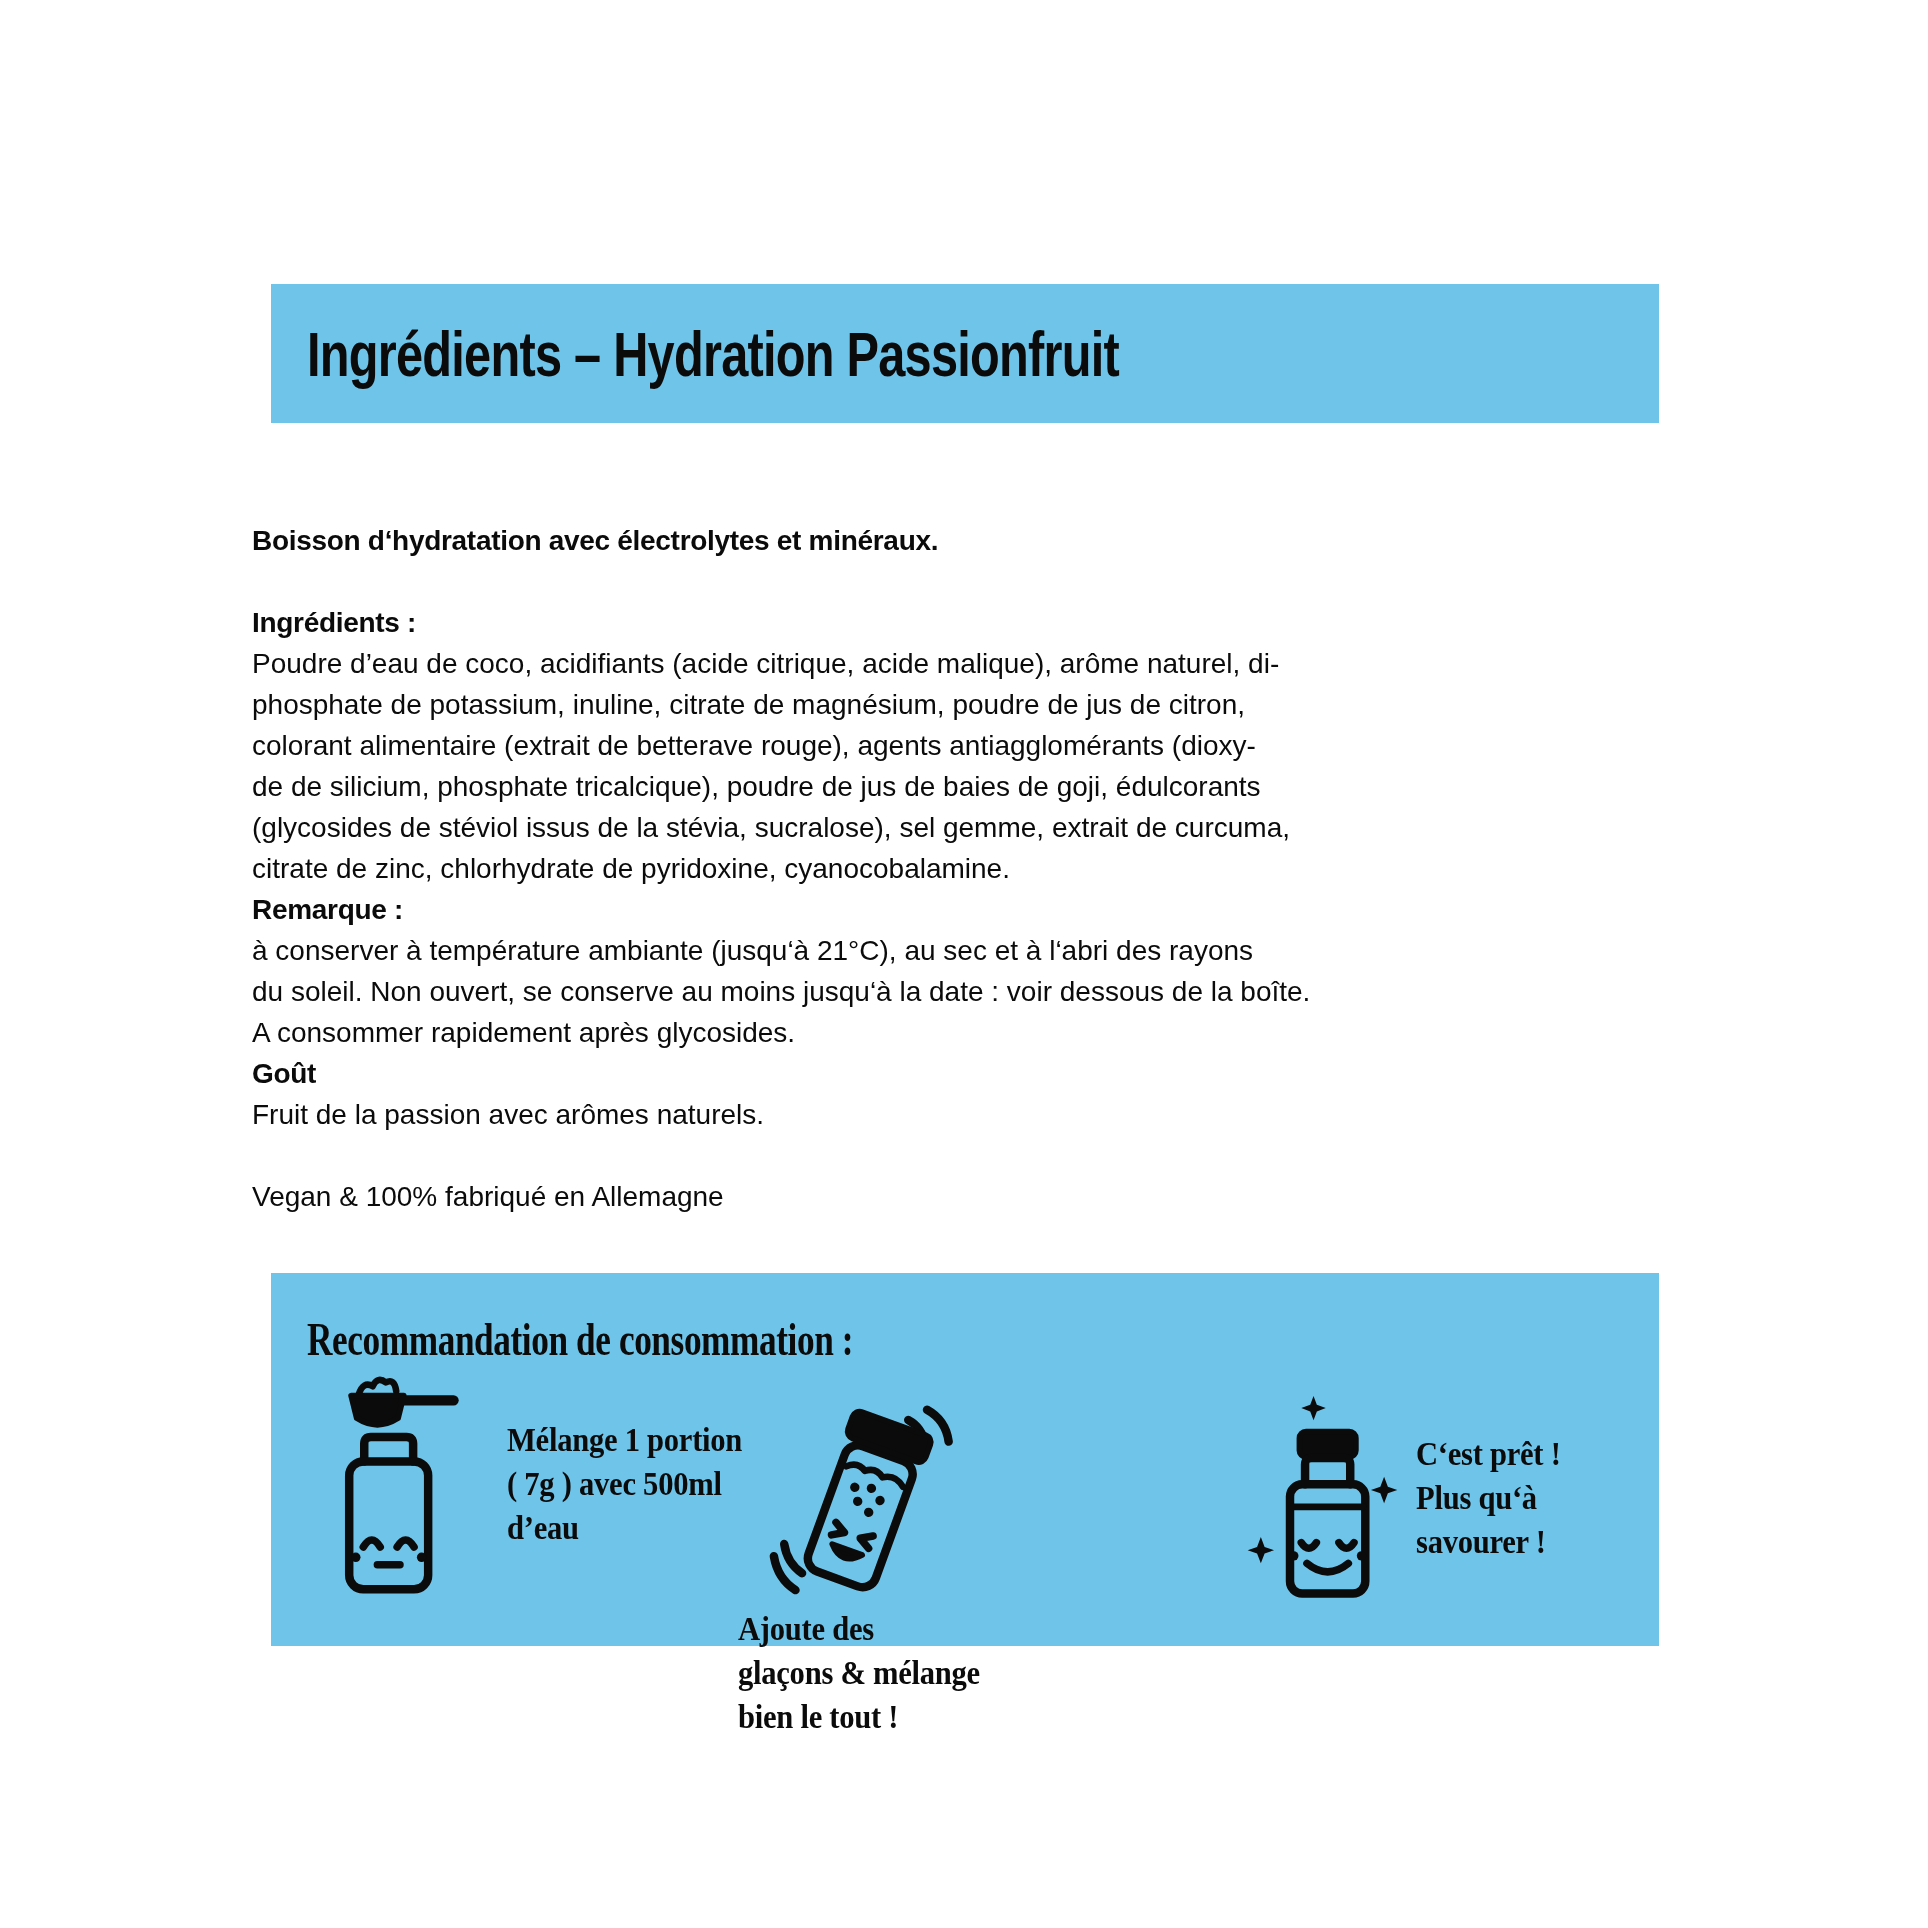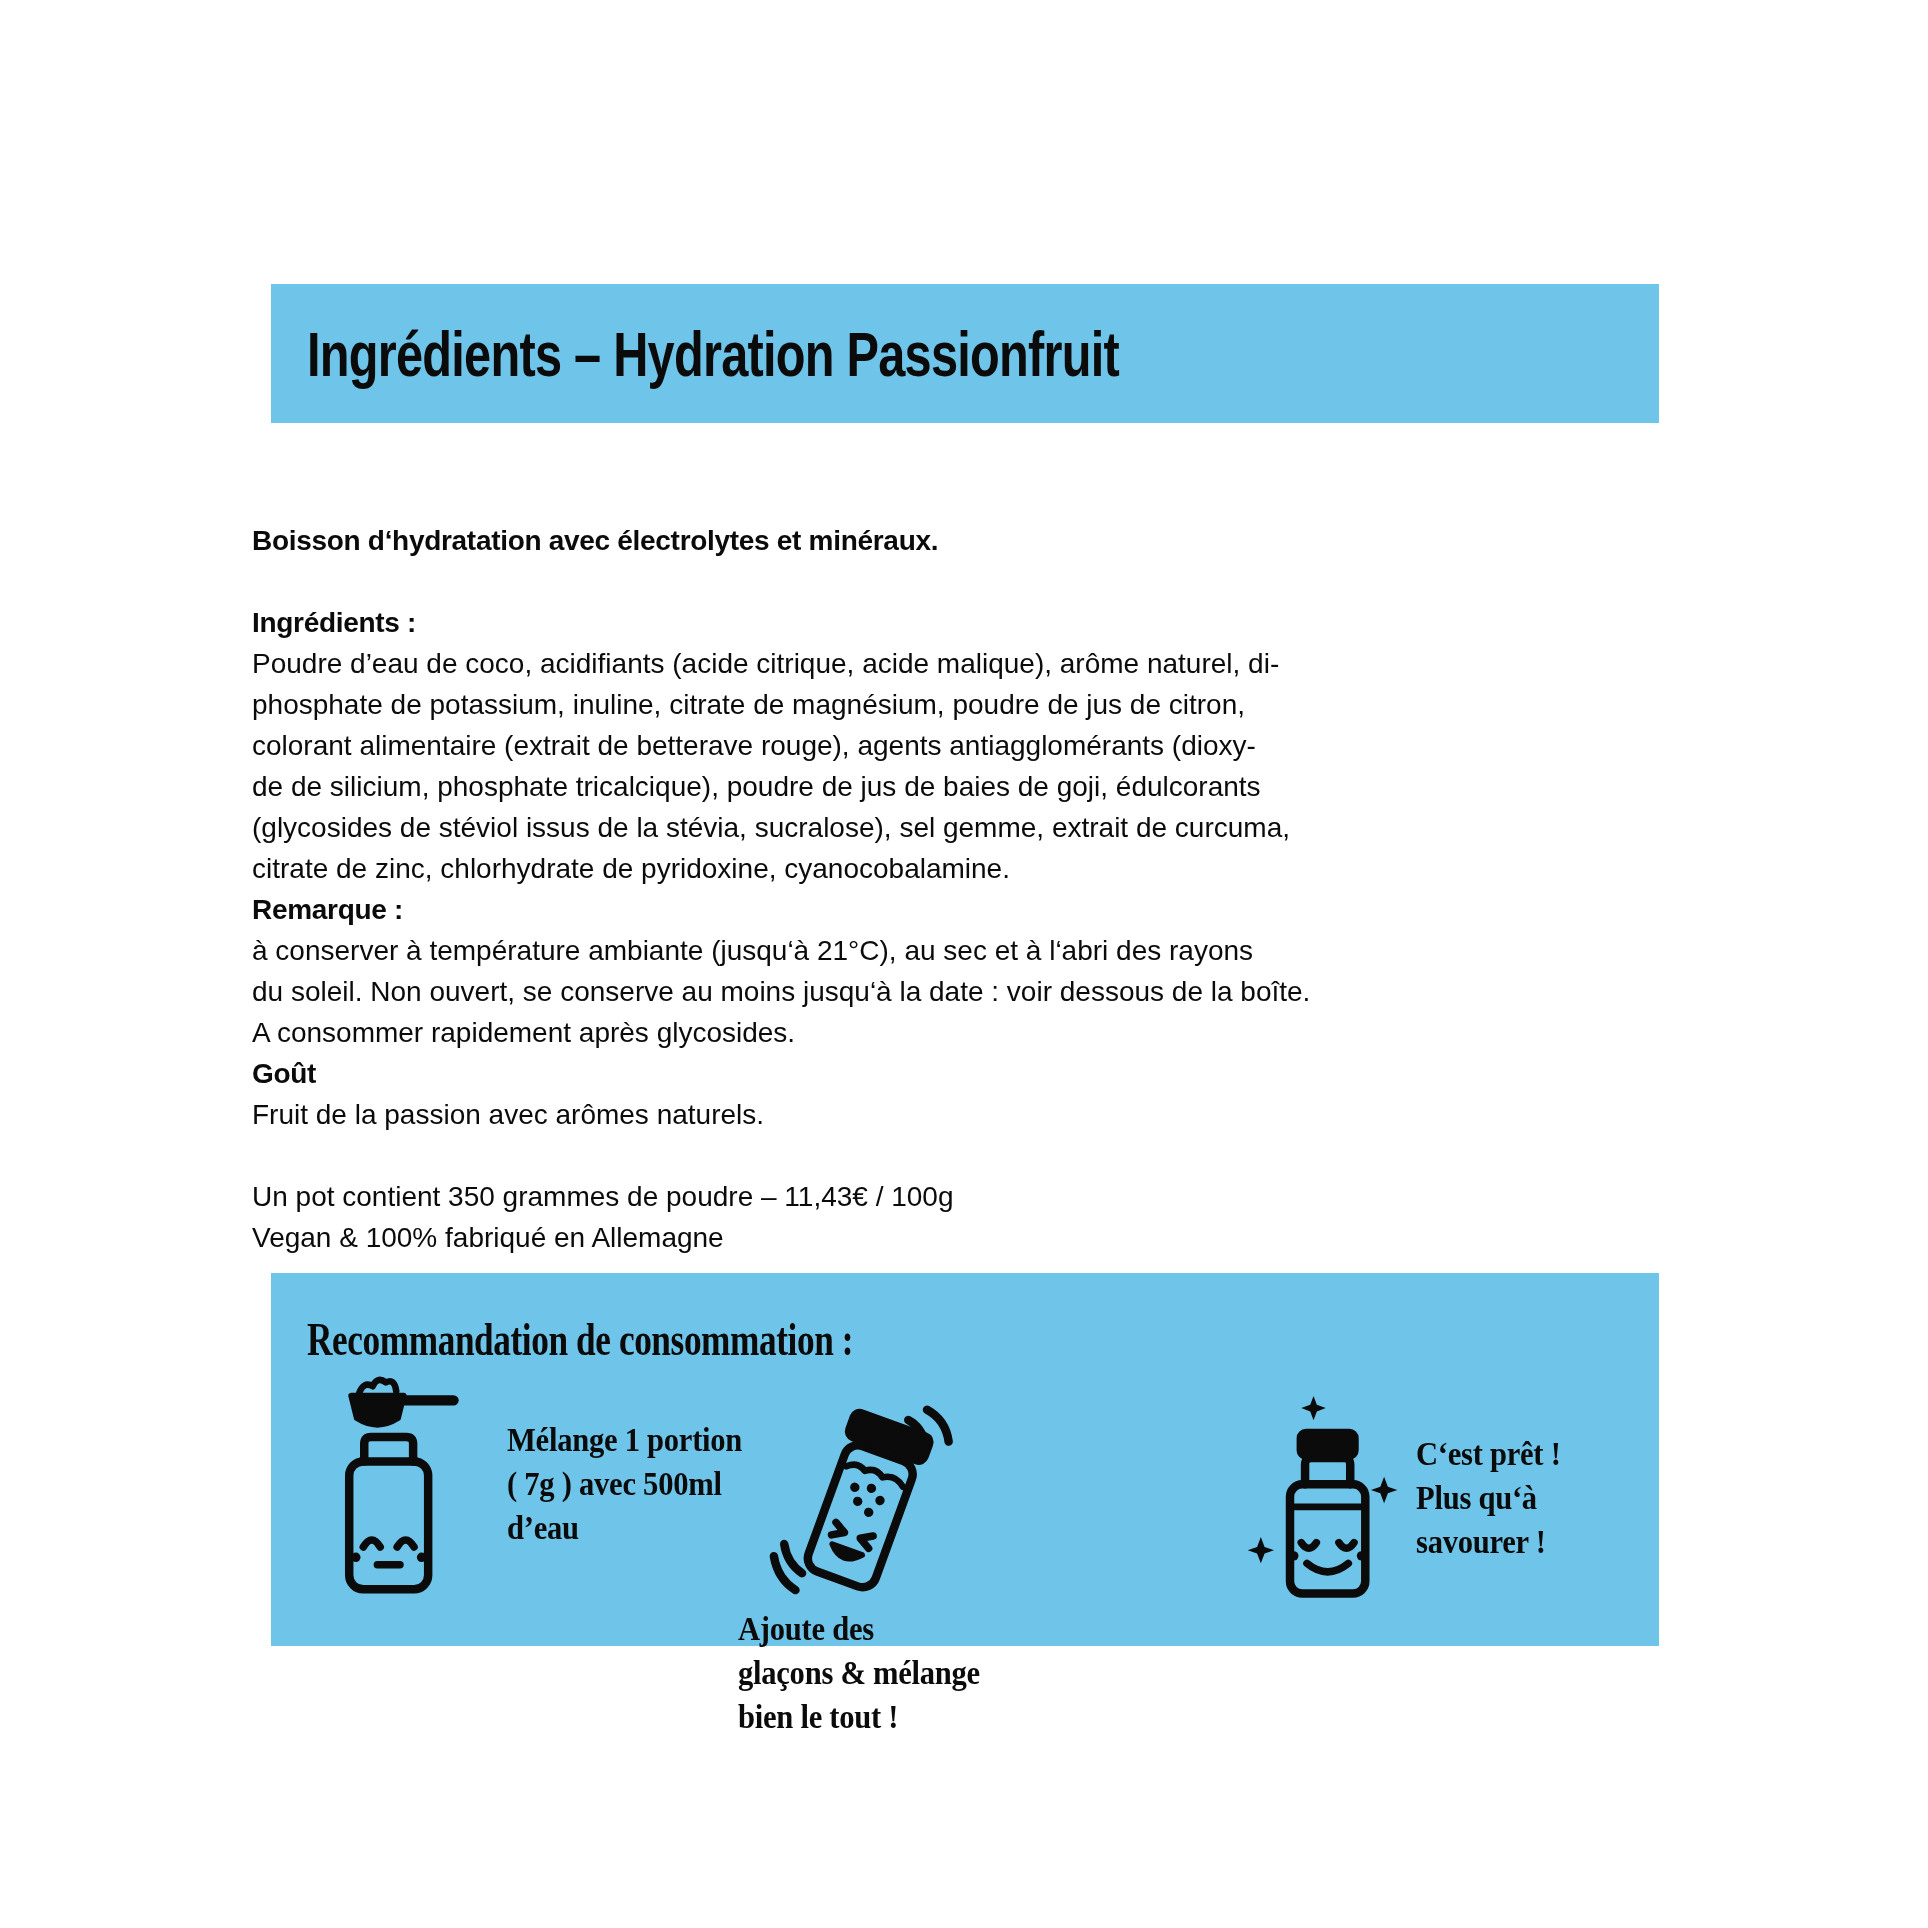--- a/index.html
+++ b/index.html
@@ -57,21 +57,20 @@
 
     <div class="line b">Remarque :</div>
     <div class="line">à conserver à température ambiante (jusqu‘à 21°C), au sec et à l‘abri des rayons</div>
     <div class="line">du soleil. Non ouvert, se conserve au moins jusqu‘à la date : voir dessous de la boîte.</div>
     <div class="line">A consommer rapidement après glycosides.</div>
 
     <div class="line b">Goût</div>
     <div class="line">Fruit de la passion avec arômes naturels.</div>
     <div class="gap"></div>
 
-    <div class="line">Un pot contient 350 grammes de poudre – 11,43€ / 100g</div>
     <div class="line">Vegan &amp; 100% fabriqué en Allemagne</div>
   </div>
 
   <div class="reco-box" style="background:#6EC4E9;font-family:Liberation Serif, serif;">
     <span class="reco-heading">Recommandation de consommation :</span>
 
     <div class="step step-1">
       <svg class="step-icon" width="141" height="226" viewBox="0 0 150 240">
         <g fill="none" stroke="#0b0b0b" stroke-width="9" stroke-linecap="round" stroke-linejoin="round">
           <path d="M40 25 Q45 10 55 16 Q60 5 69 12 Q78 7 80 21" stroke-width="7"></path>

